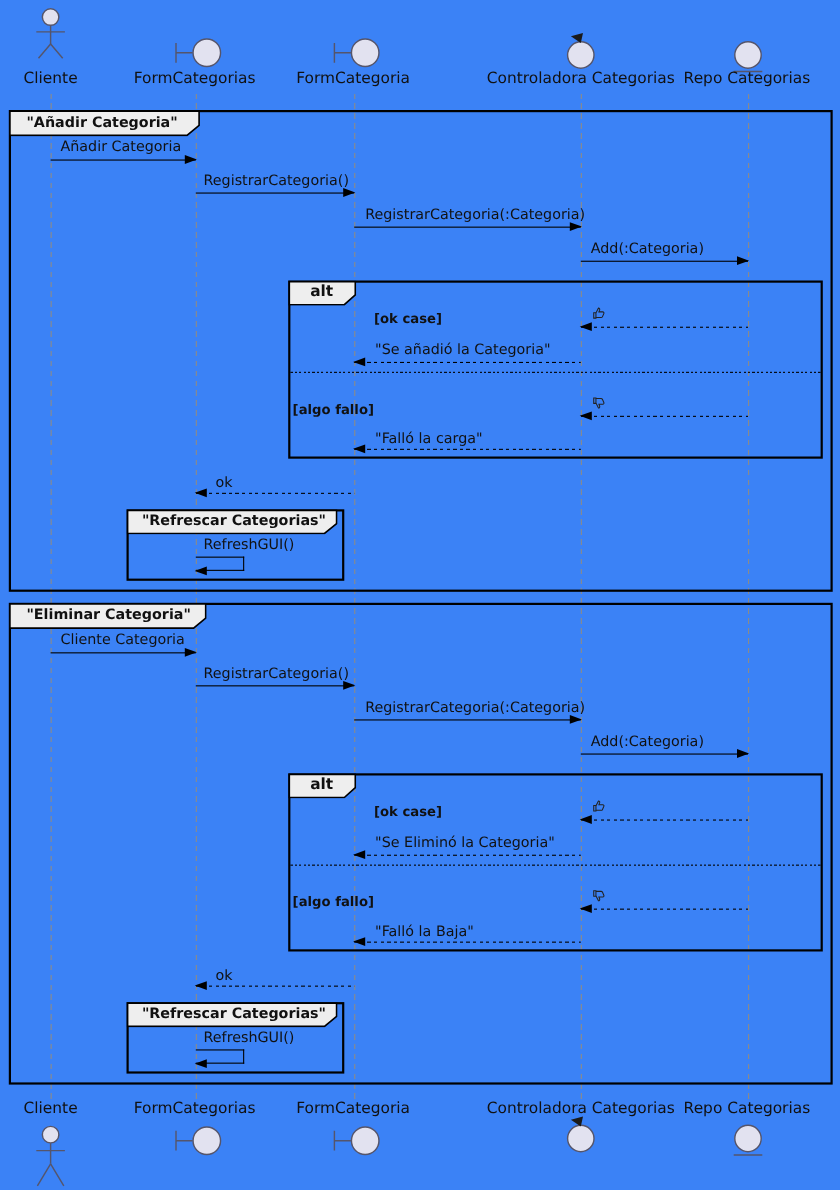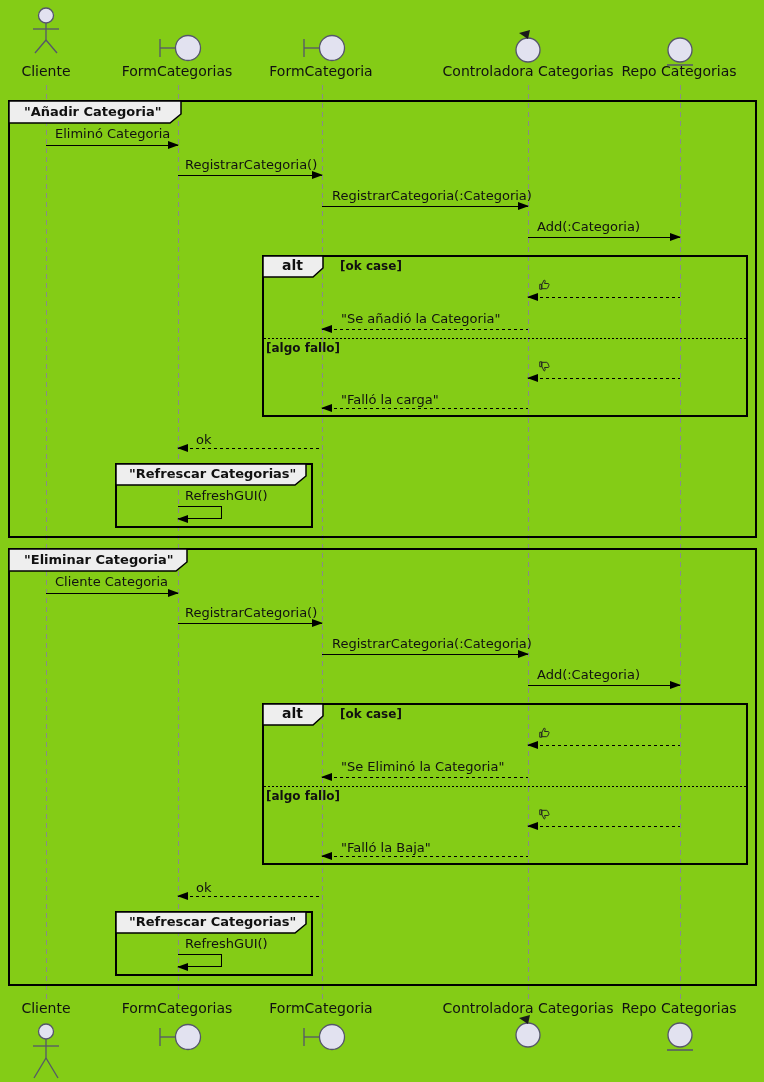--- a/index.html
+++ b/index.html
@@ -1,30 +1,30 @@
 <!DOCTYPE html>
 <html><head>
 <meta charset="utf-8">
 <style>
   * { box-sizing: border-box; margin: 0; padding: 0; }
   html,body { background:#fff; }
   #canvas {
-    position: relative; width: 764px; height: 1082px; background: #84cc16;
+    position: relative; width: 764px; height: 1082px; background: #3b82f6;
     font-family: "DejaVu Sans", "Liberation Sans", sans-serif; color: #111;
     overflow: hidden;
   }
   .lifeline { position:absolute; top:85px; height:917px; width:1px;
     background: repeating-linear-gradient(180deg,#8a8a8a 0 5px,transparent 5px 9px); }
   .plabel { position:absolute; font-size:14px; white-space:nowrap; transform:translateX(-50%); }
   .picon { position:absolute; }
   .frame { position:absolute; border:2px solid #000; background:transparent; }
   .tab { position:absolute; top:-2px; left:-2px; }
   .tab-title { position:absolute; font-weight:bold; font-size:13px; white-space:nowrap; }
   .msg { position:absolute; font-size:13px; white-space:nowrap; }
-  .guard { position:absolute; font-size:12px; font-weight:bold; white-space:nowrap; }
+  .guard { position:absolute; font-size:12px; font-weight:bold; white-space:nowrap;margin-top:24px; }
   .arrow { position:absolute; height:1px; background:#000; }
   .arrow.dashed { background: repeating-linear-gradient(90deg,#000 0 3px,transparent 3px 6px); }
   .head-r { position:absolute; right:-1px; top:-4px; width:0; height:0;
     border-top:4px solid transparent; border-bottom:4px solid transparent; border-left:11px solid #000; }
   .head-l { position:absolute; left:-1px; top:-4px; width:0; height:0;
     border-top:4px solid transparent; border-bottom:4px solid transparent; border-right:11px solid #000; }
   .divider { position:absolute; height:1px;
     background: repeating-linear-gradient(90deg,#000 0 2px,transparent 2px 4px); }
   .self-loop { position:absolute; border:1px solid #000; border-left:none; background:transparent; }
   .self-loop .head { position:absolute; left:-1px; bottom:-5px; width:0; height:0;
@@ -83,21 +83,21 @@
   <span class="plabel" style="left:528px; top:63px">Controladora Categorias</span>
   <span class="plabel" style="left:679px; top:63px">Repo Categorias</span>
 
   <div class="frame" style="left:8px; top:100px; width:749px; height:438px">
     <div class="tab">
       <svg width="174" height="24">
           <path d="M1 1 H173 V14 L162 23 H1 Z" fill="#EEEEEE" stroke="#000" stroke-width="1.5"></path>
         </svg>
       <span class="tab-title" style="left:16px; top:4px">"Añadir Categoria"</span>
     </div>
-    <span class="msg" style="left:45px;  top:24px">Eliminó Categoria</span>
+    <span class="msg" style="left:45px;  top:24px">Añadir Categoria</span>
     <div class="arrow" style="left:36px; top:43px; width:132px">
         <div class="head-r"></div>
       </div>
     <span class="msg" style="left:175px; top:55px">RegistrarCategoria()</span>
     <div class="arrow" style="left:168px; top:73px; width:144px">
         <div class="head-r"></div>
       </div>
     <span class="msg" style="left:322px; top:86px">RegistrarCategoria(:Categoria)</span>
     <div class="arrow" style="left:312px; top:104px; width:206px">
         <div class="head-r"></div>

